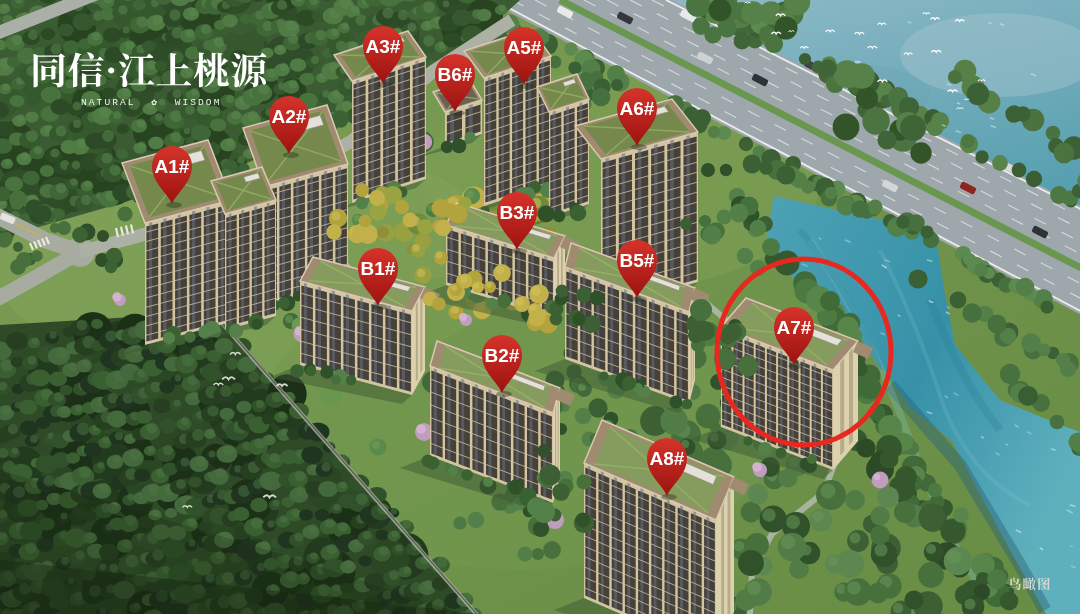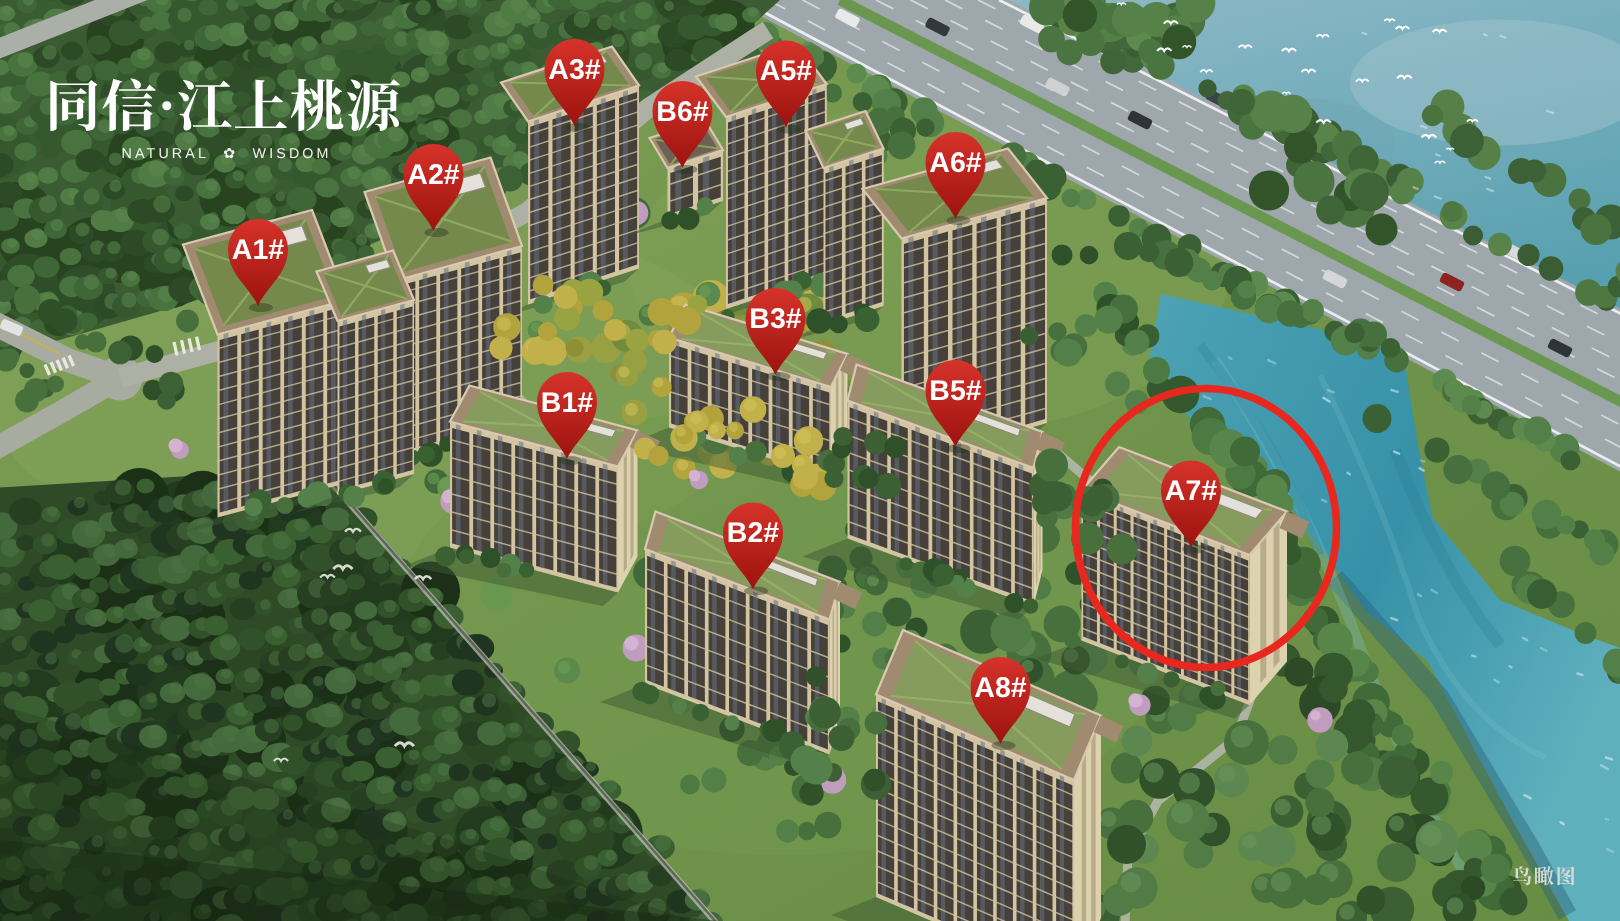--- a/index.html
+++ b/index.html
@@ -1,16 +1,16 @@
 <!DOCTYPE html>
 <html><head><meta charset="utf-8">
 <style>
 html,body{margin:0;padding:0;background:#6e9449;width:1080px;height:614px;overflow:hidden;}
 #wrap{position:relative;width:1080px;height:614px;}
-#sub{position:absolute;left:81px;top:96px;color:#f2f5ee;font-family:Liberation Sans, sans-serif;font-size:9.5px;letter-spacing:2.1px;}
+#sub{position:absolute;left:81px;top:96px;color:#f2f5ee;font-family:Liberation Mono, monospace;font-size:9.5px;letter-spacing:2.1px;}
 </style></head>
 <body>
 <div id="wrap">
 <svg width="1080" height="614" viewBox="0 0 1080 614">
 <defs>
 <linearGradient id="water" x1="0" y1="0" x2="0.4" y2="1">
 <stop offset="0" stop-color="#8fb9c6"></stop>
           <stop offset="1" stop-color="#57a0b0"></stop>
 </linearGradient>
 <linearGradient id="river" x1="0" y1="0" x2="1" y2="0.6">

